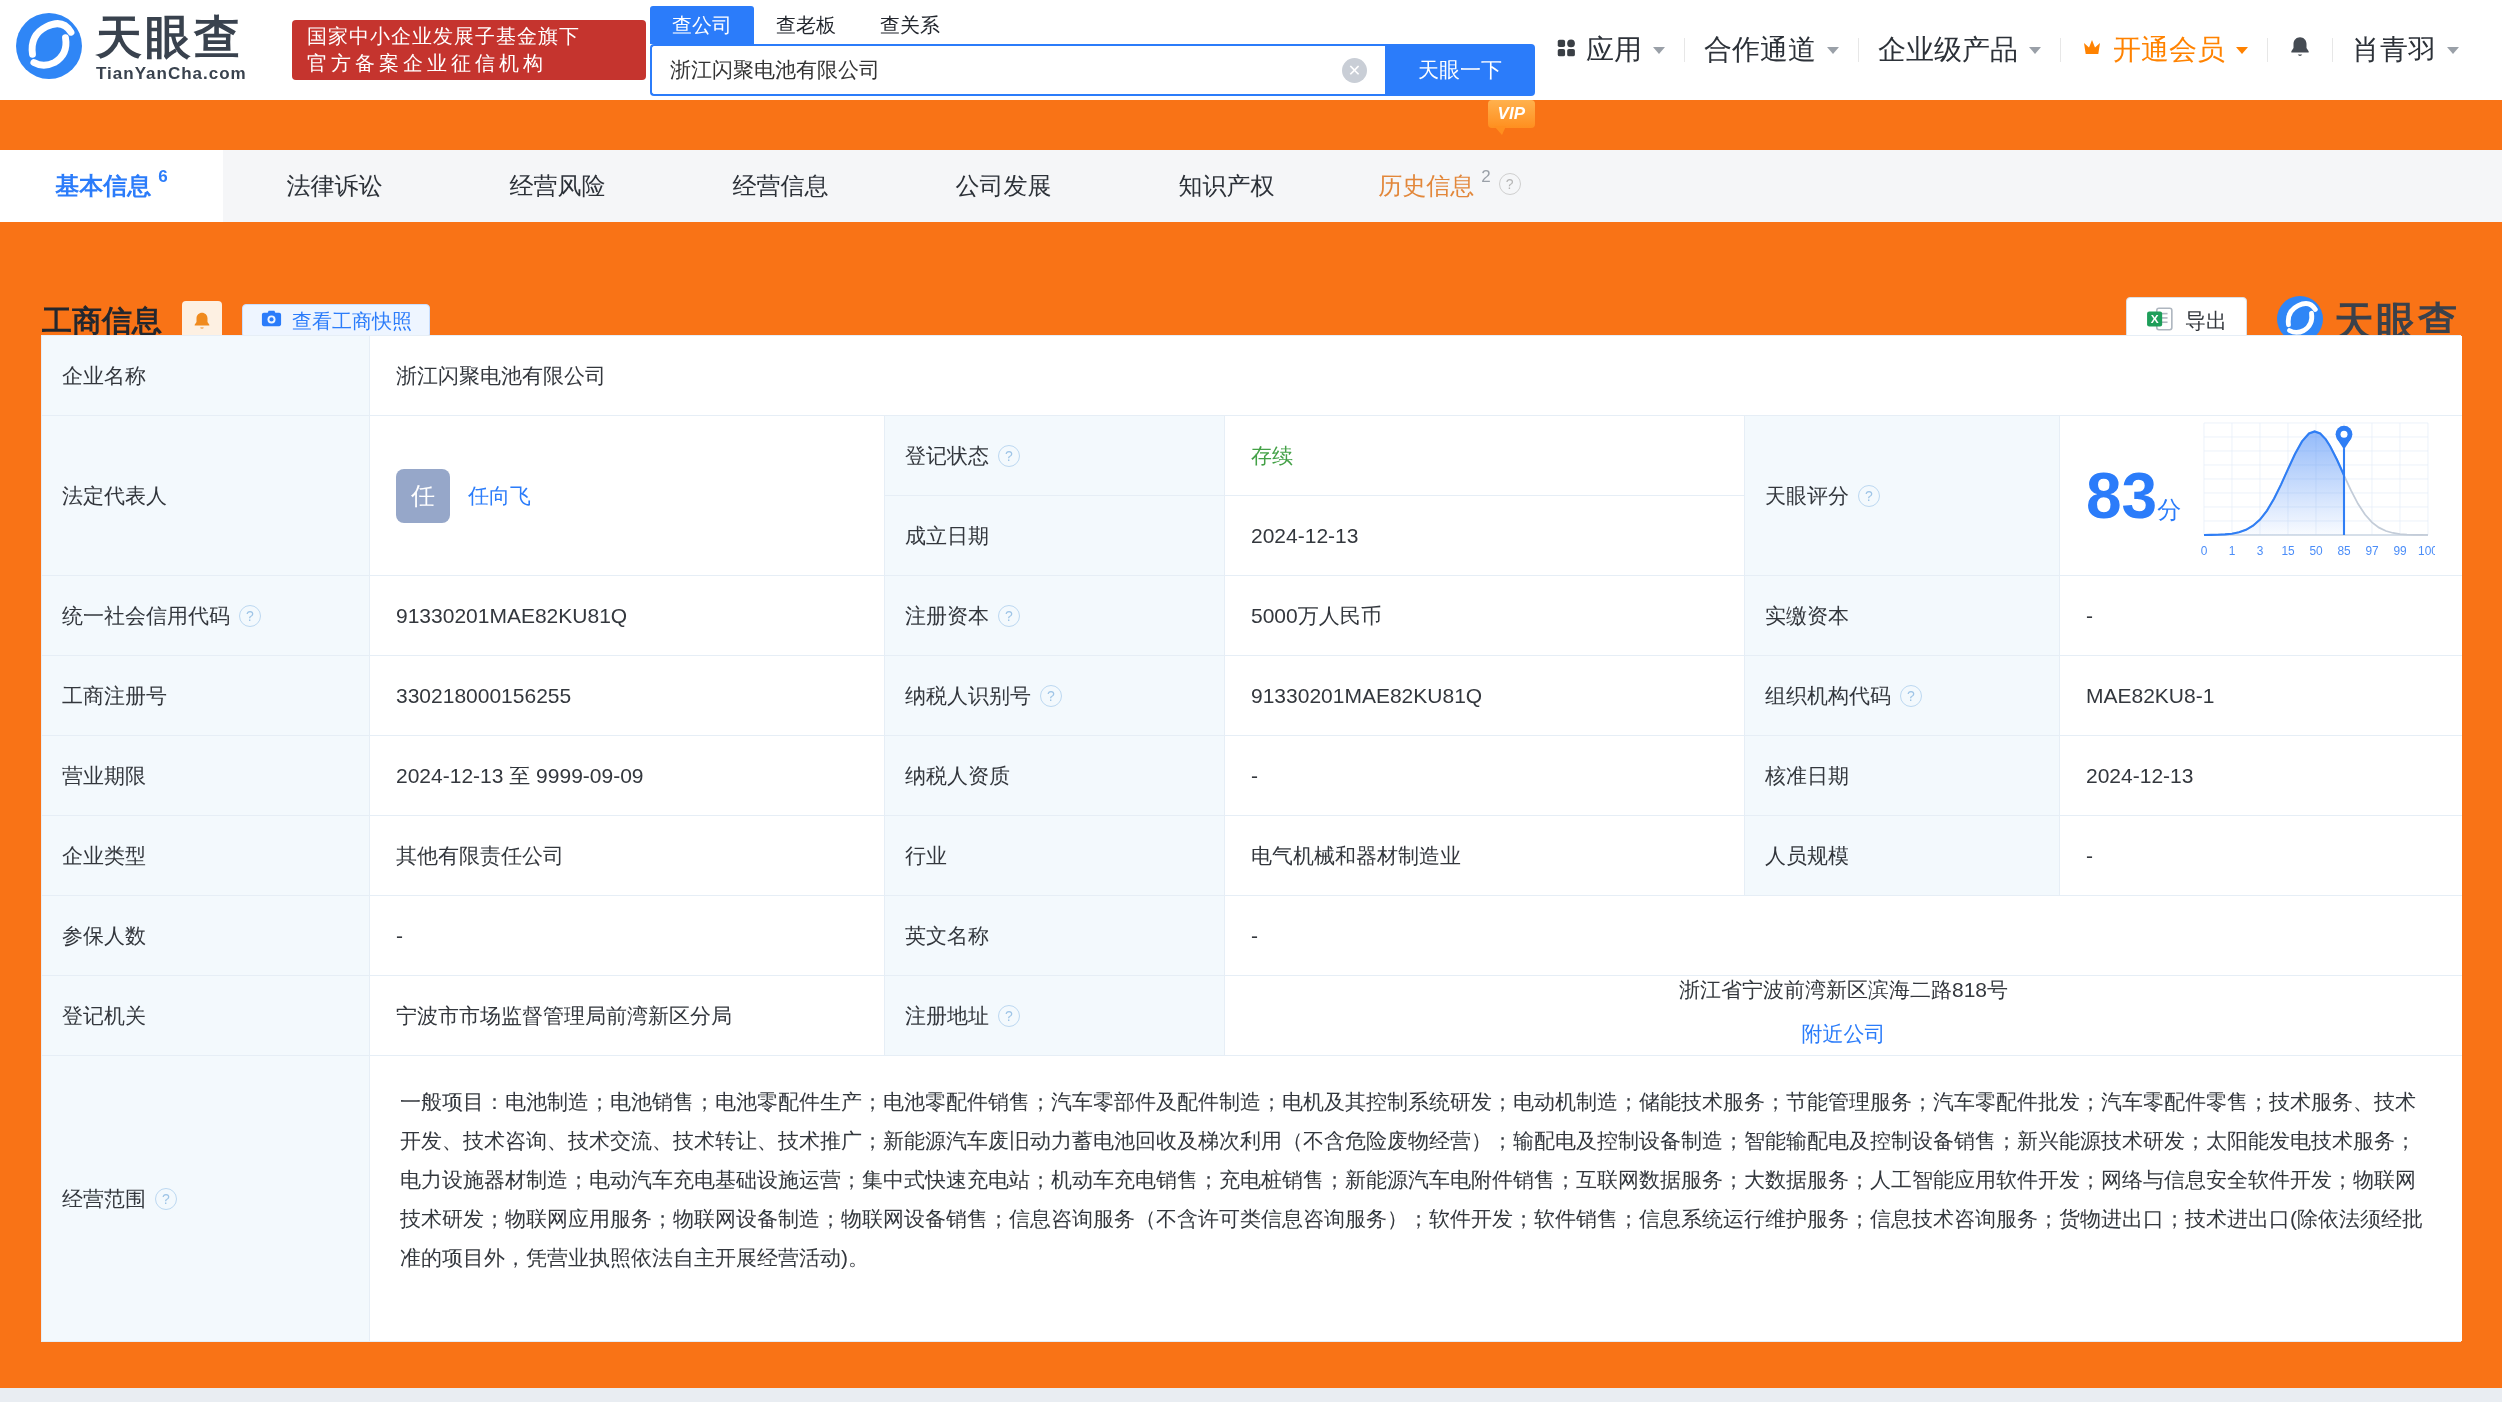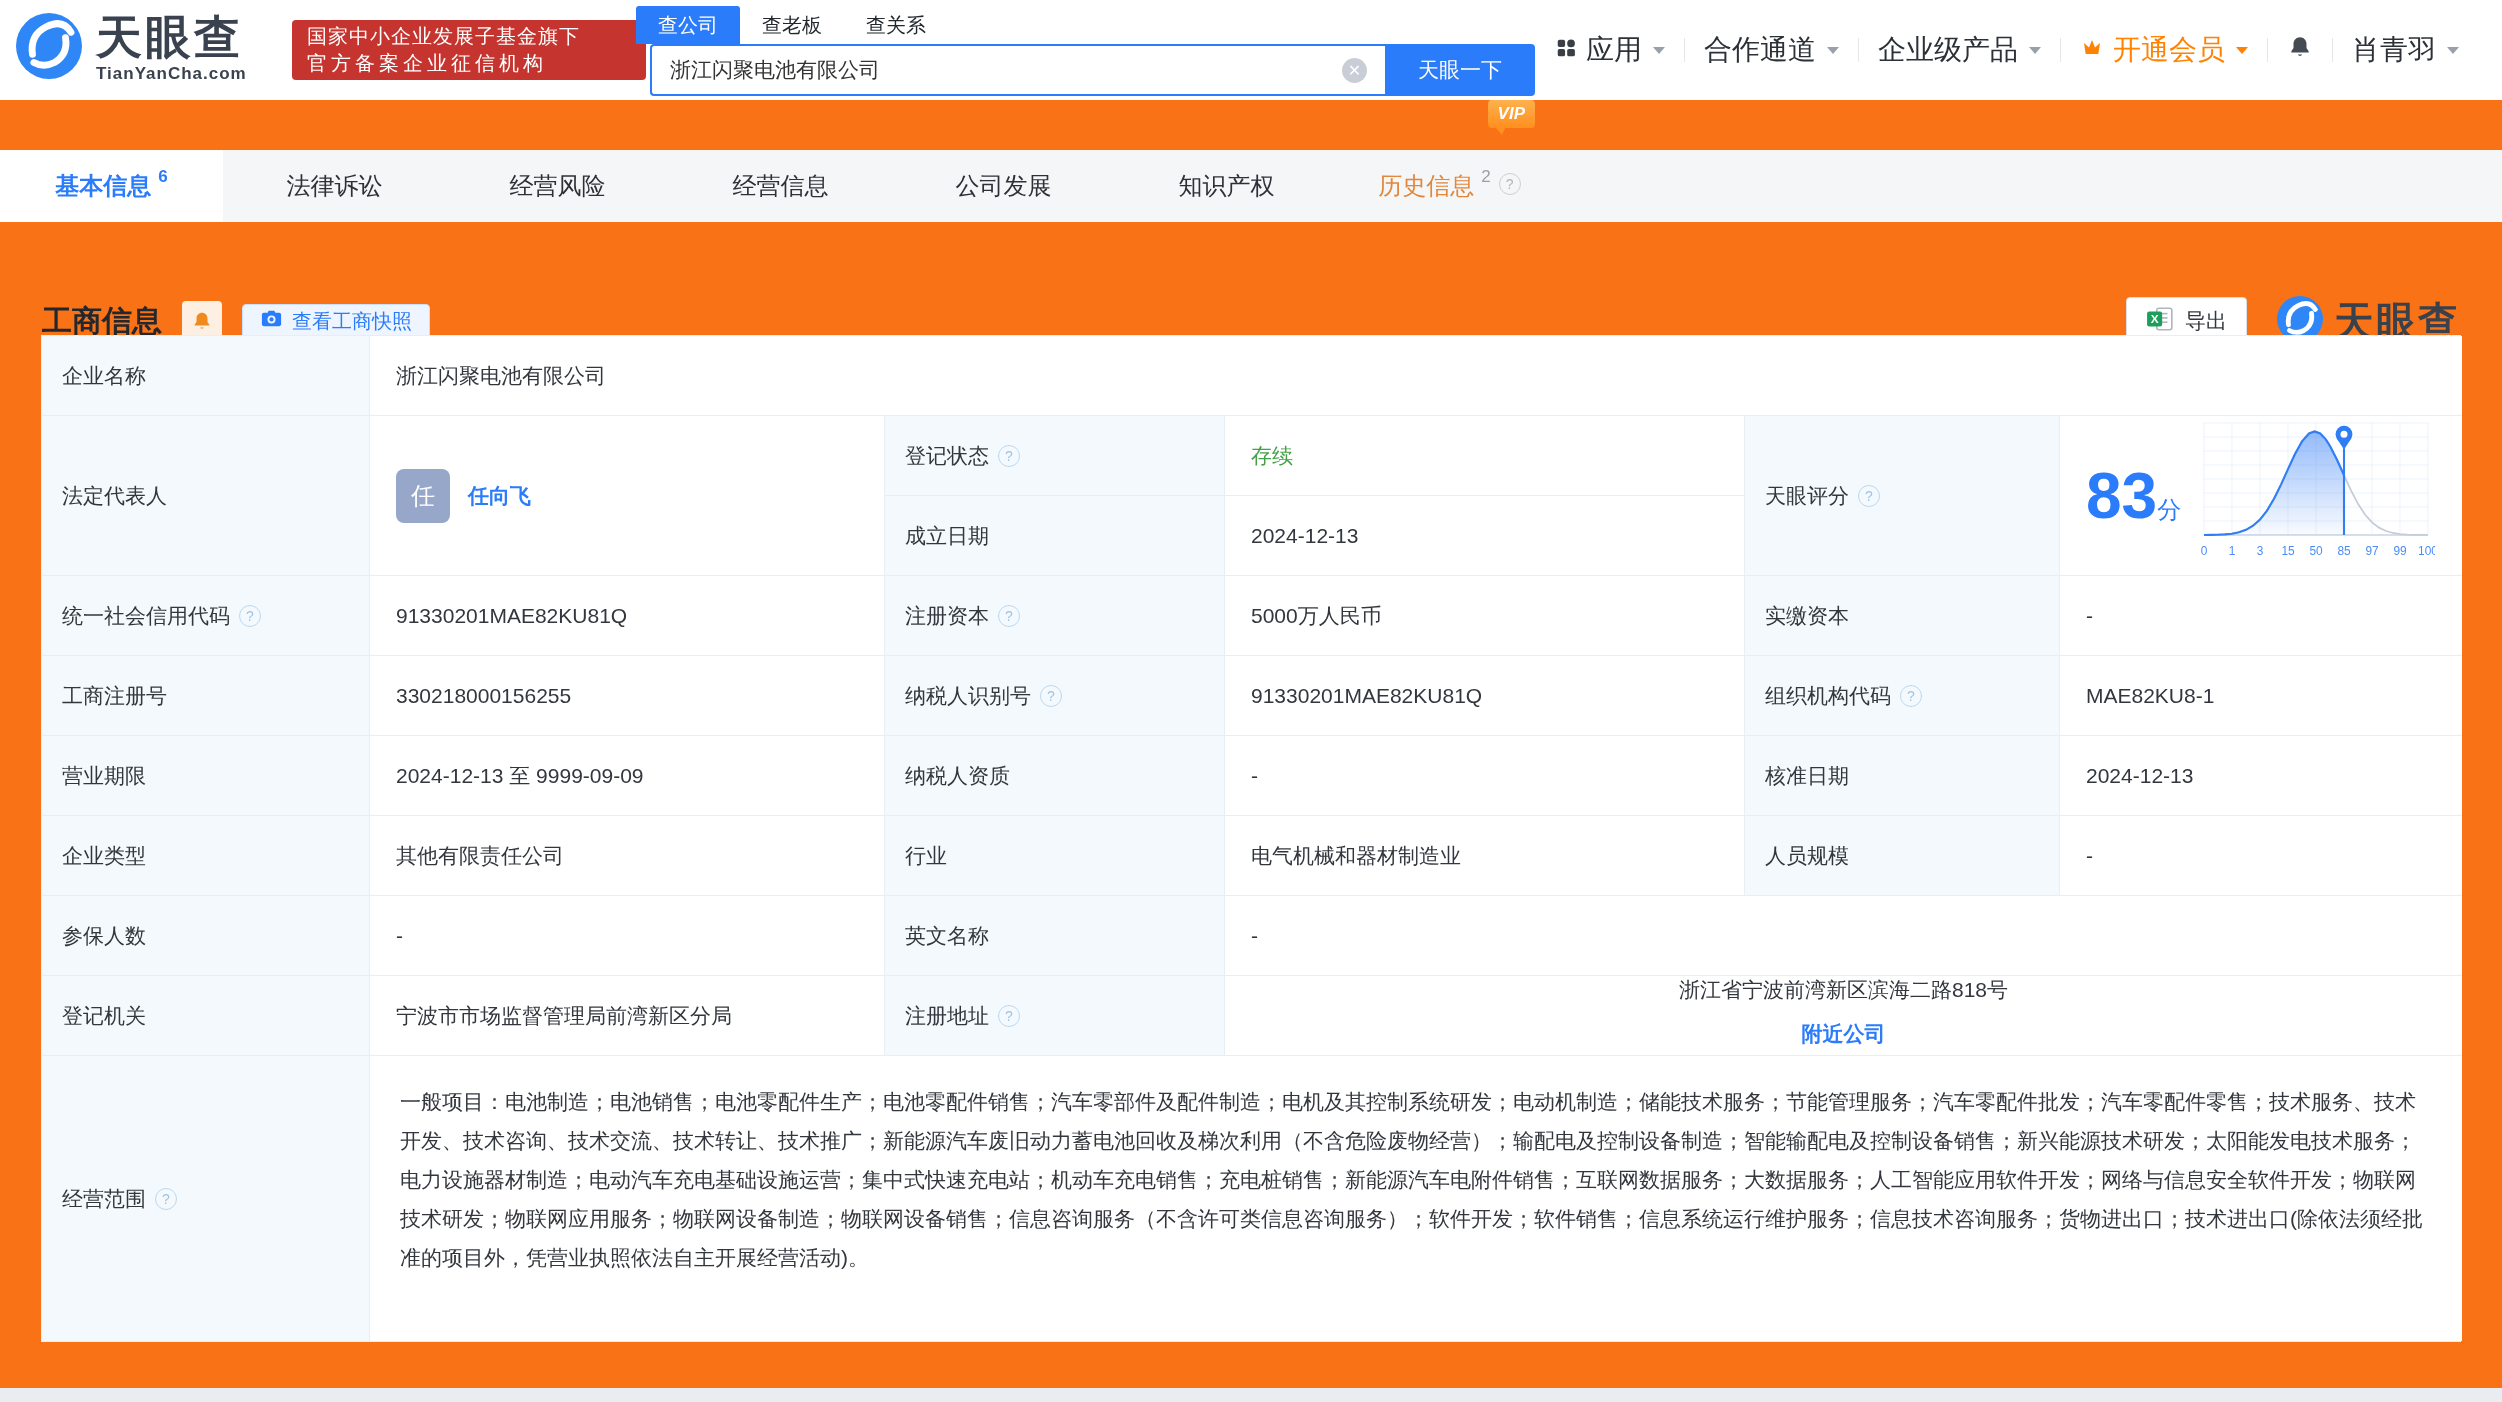--- a/index.html
+++ b/index.html
@@ -10,21 +10,21 @@
   
   .header { position:absolute; top:0; left:0; width:2502px; height:100px; background:#fff; }
   .logo { position:absolute; left:16px; top:12px; display:flex; align-items:center; gap:14px; cursor:pointer; }
   .logo-txt .cn { font-size:46px; font-weight:bold; color:#39424e; letter-spacing:3px; line-height:50px; }
   .logo-txt .en { font-size:17px; font-weight:bold; color:#39424e; letter-spacing:1px; margin-top:2px; }
   .badge { position:absolute; left:292px; top:20px; width:354px; height:60px; background:#c5342e; border-radius:4px;
            color:#fff; display:flex; flex-direction:column; justify-content:center; padding:0 15px; }
   .badge .l1 { font-size:20px; line-height:27px; letter-spacing:1px; }
   .badge .l2 { font-size:20px; line-height:27px; letter-spacing:4px; }
 
-  .stabs { position:absolute; left:636px; top:6px; display:flex; align-items:flex-end; }
+  .stabs { position:absolute; left:650px; top:6px; display:flex; align-items:flex-end; }
   .stab { height:38px; line-height:38px; padding:0 22px; font-size:20px; color:#23272e; cursor:pointer; }
   .stab.active { background:#2b7cfa; color:#fff; border-radius:3px 3px 0 0; }
   .searchrow { position:absolute; left:650px; top:44px; width:885px; height:52px; display:flex; }
   .sinput { width:735px; height:52px; border:2px solid #2b7cfa; border-right:none; border-radius:4px 0 0 4px;
             font-size:21px; color:#333; padding:0 60px 0 18px; outline:none; font-family:inherit; }
   .clear { position:absolute; right:168px; top:14px; width:25px; height:25px; border-radius:50%; background:#c9ced6;
            color:#fff; font-size:16px; display:flex; align-items:center; justify-content:center; cursor:pointer; }
   .sbtn { width:150px; height:52px; background:#2b7cfa; color:#fff; font-size:21px; border:none;
           border-radius:0 4px 4px 0; cursor:pointer; font-family:inherit; }
 
@@ -75,21 +75,21 @@
   .lab { background:#f3f9fd; gap:9px; }
   .val { background:#fff; padding:0 26px; }
   .last { border-right:none; }
   .btm  { border-bottom:none; }
   .rs2 { grid-row:span 2; }
   .sp5 { grid-column:span 5; }
   .sp3 { grid-column:span 3; }
   .q { width:22px; height:22px; border:1px solid #bcd8f1; border-radius:50%; color:#9ec4e6; font-size:14px;
        display:flex; align-items:center; justify-content:center; flex:none; cursor:pointer; }
   .green { color:#44a147; }
-  .link { color:#2b7cfa; cursor:pointer;font-weight:bold; }
+  .link { color:#2b7cfa; cursor:pointer; }
   .avatar { width:54px; height:54px; border-radius:8px; background:#96a7c9; color:#fff; font-size:24px;
             display:flex; align-items:center; justify-content:center; margin-right:18px; flex:none; cursor:pointer; }
   .scorecell { padding:0 10px 0 26px; gap:16px; }
   .scorewrap { display:flex; align-items:flex-start; }
   .scorenum { font-size:64px; font-weight:bold; color:#2b7cfa; line-height:1; }
   .scoreunit { font-size:24px; color:#2b7cfa; margin-top:30px; }
   .scopecell { display:block; padding:26px 30px; line-height:39px; font-size:21px; }
 
   .footstrip { position:absolute; left:0; top:1388px; width:2502px; height:14px; background:#e9edf2; }
 </style>

